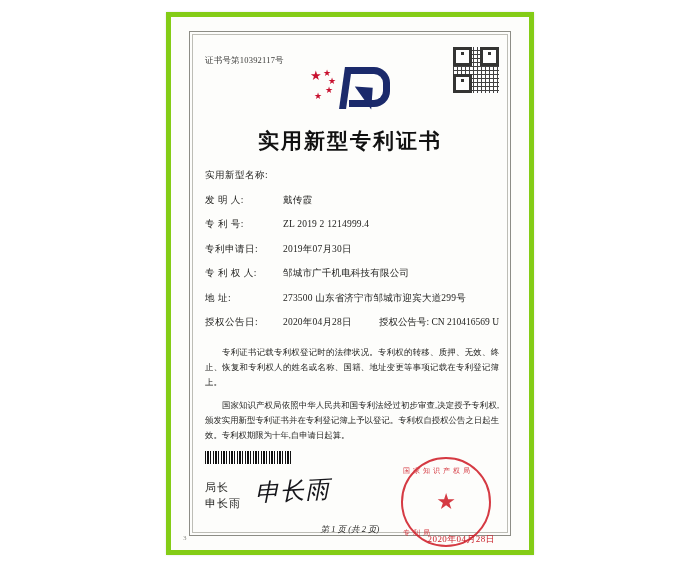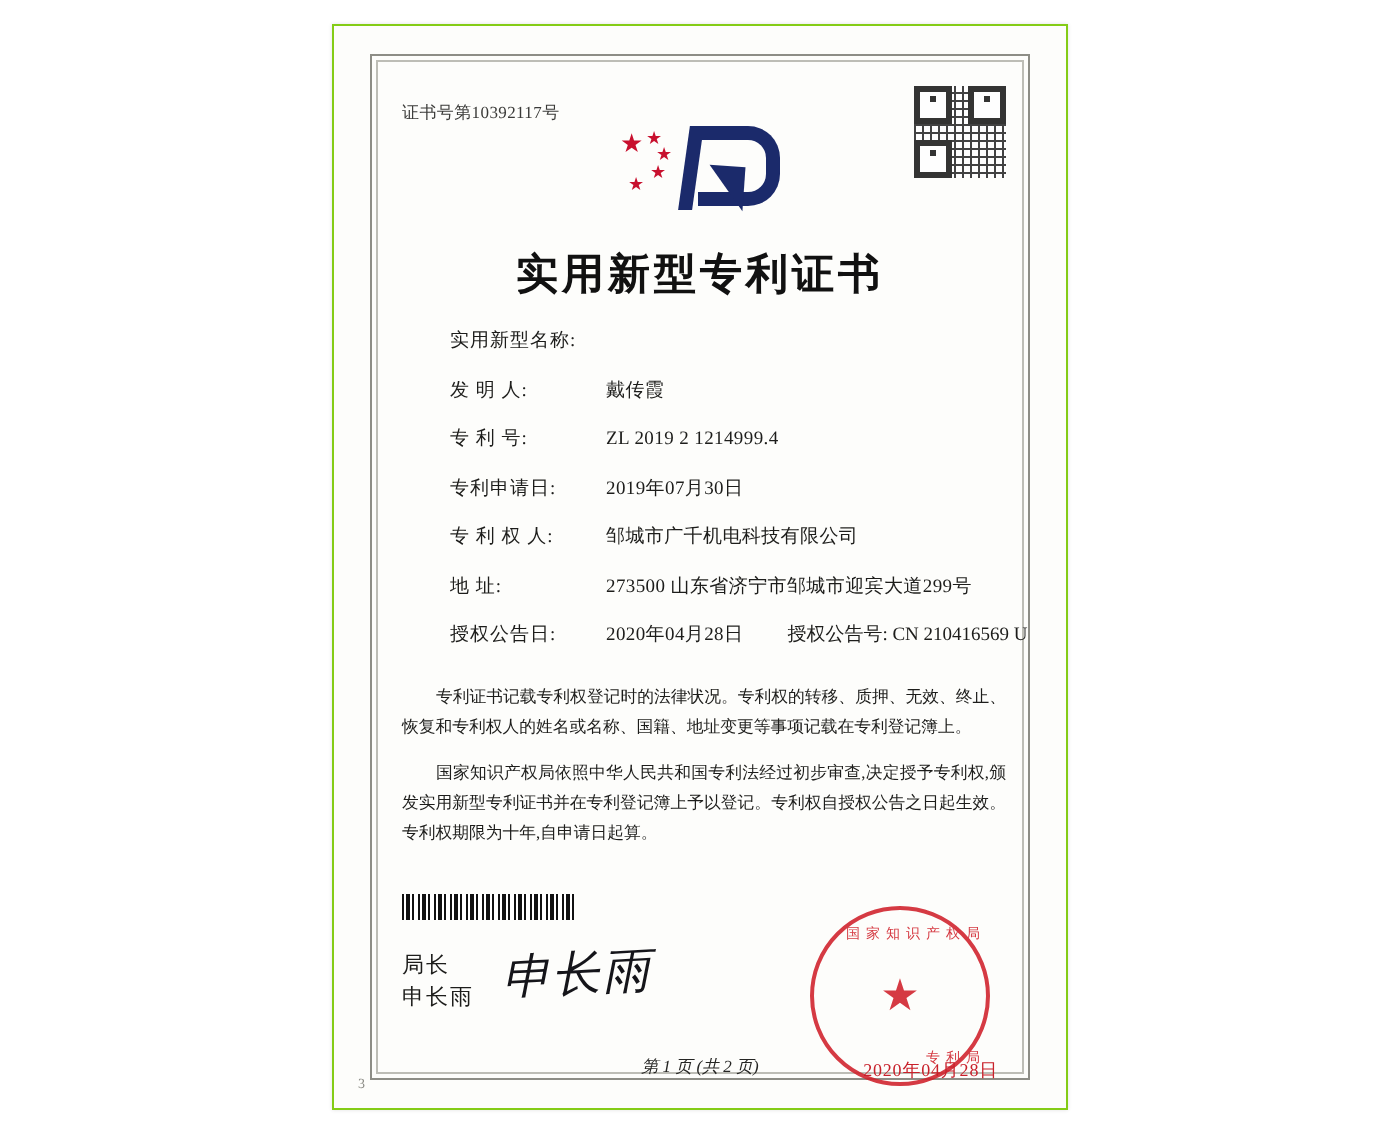--- a/index.html
+++ b/index.html
@@ -20,21 +20,21 @@
     background: #ffffff;
   }
   
   .certificate {
     position: absolute;
     left: 166px;
     top: 12px;
     width: 368px;
     height: 543px;
     background: #fdfdfb;
-    border: 1px solid #84cc16;
+    border: 5px solid #84cc16;
     box-sizing: border-box;
     box-shadow: 0 0 2px rgba(0,0,0,0.12);
     overflow: hidden;
   }
   
   .frame {
     position: absolute;
     left: 18px;
     top: 14px;
     right: 18px;
@@ -168,21 +168,20 @@
     letter-spacing: 2px;
     color: #111;
     font-family: "DejaVu Serif", "Liberation Serif", serif;
   }
 
   .fields {
     position: absolute;
     left: 34px;
     top: 152px;
     right: 30px;
-    margin-left: 24px;
   }
   .field {
     display: flex;
     align-items: baseline;
     margin-bottom: 11.5px;
     font-size: 9.5px;
     color: #1d1d1b;
     line-height: 13px;
   }
   .field .lbl {
@@ -268,21 +267,21 @@
     top: 50%;
     transform: translate(-50%, -50%);
     color: #d0202a;
     font-size: 22px;
     line-height: 22px;
   }
   .seal .arc-top, .seal .arc-bottom {
     position: absolute;
     left: 0;
     width: 100%;
-    text-align: right;
+    text-align: left;
     color: #d0202a;
     font-size: 7px;
     letter-spacing: 3px;
   }
   .seal .arc-top { top: 7px; }
   .seal .arc-bottom { bottom: 7px; }
 
   .seal-date {
     position: absolute;
     right: 34px;

